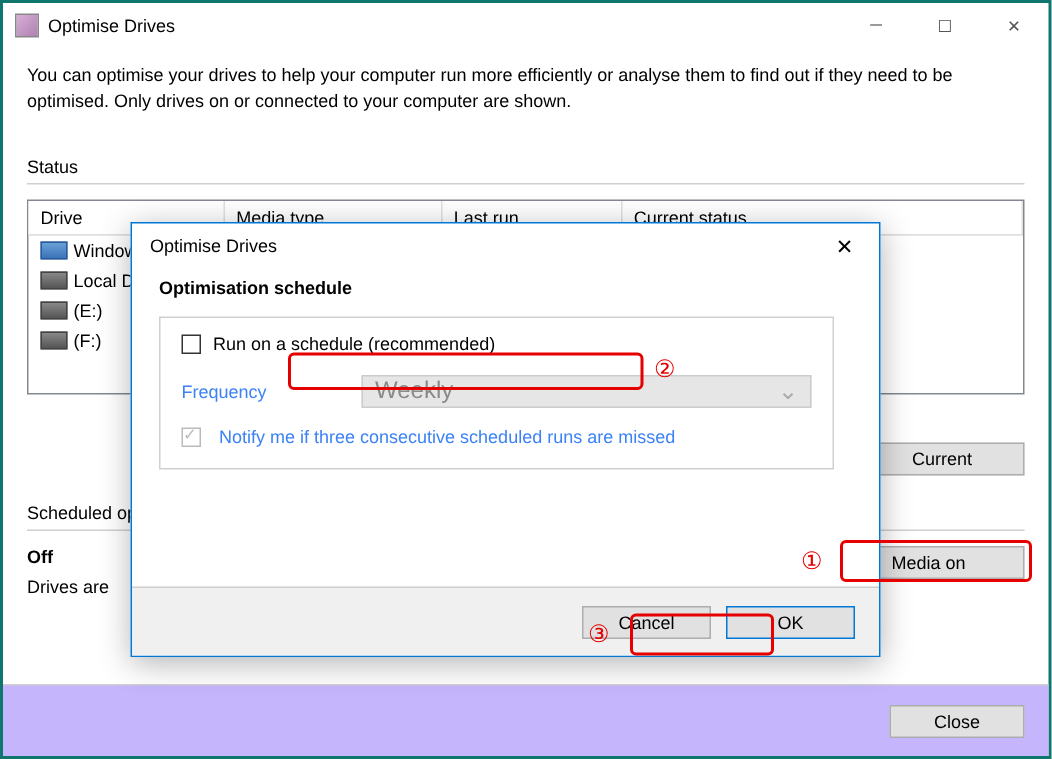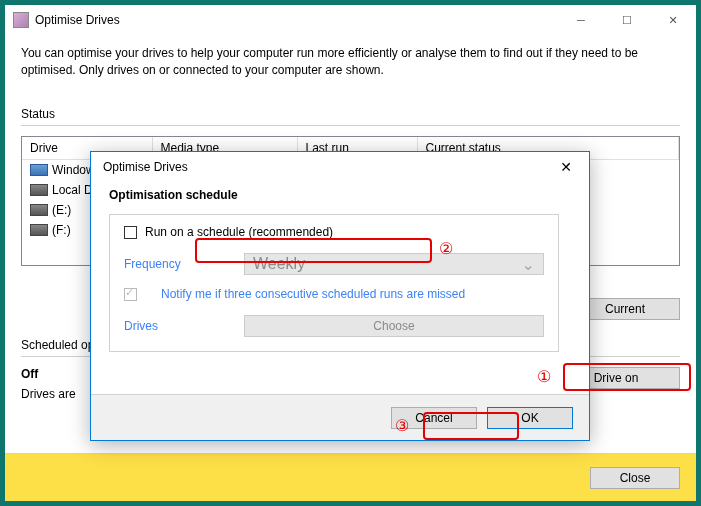--- a/index.html
+++ b/index.html
@@ -1,17 +1,17 @@
 <!DOCTYPE html>
 <html><head>
 <meta charset="utf-8">
 <style>
   * { box-sizing: border-box; font-family: "Segoe UI", Tahoma, sans-serif; }
   body { margin: 0; padding: 0; background: #fff; font-size: 12px; color: #000; }
-  .window { width: 701px; height: 506px; border: 5px solid #0f766e; position: relative; background: #fff; }
+  .window { width: 701px; height: 506px; border: 2px solid #0f766e; position: relative; background: #fff; }
   
   
   .titlebar { height: 30px; display: flex; align-items: center; padding-left: 8px; }
   .titlebar .app-icon { width: 16px; height: 16px; margin-right: 6px; background: linear-gradient(135deg,#d7b0d7,#b080b0); border: 1px solid #888; }
   .titlebar .title { flex: 1; font-size: 12px; }
   .titlebar .win-btn { width: 46px; height: 30px; display: flex; align-items: center; justify-content: center; color: #555; font-size: 11px; }
   
   .content { padding: 10px 16px 0 16px; }
   .intro { font-size: 12px; line-height: 1.4; margin-bottom: 28px; }
   
@@ -28,40 +28,40 @@
   
   .action-row { display: flex; justify-content: flex-end; gap: 8px; margin-top: 32px; }
   .btn { width: 110px; height: 22px; background: #e1e1e1; border: 1px solid #adadad; font-size: 12px; display: flex; align-items: center; justify-content: center; }
   
   .sched-label { font-size: 12px; margin-top: 18px; margin-bottom: 4px; }
   .sched-body { display: flex; align-items: flex-start; gap: 30px; margin-top: 10px; }
   .sched-left { flex: 1; }
   .sched-title { font-weight: bold; font-size: 12px; }
   .sched-desc { font-size: 12px; margin-top: 6px; }
   
-  .bottom-bar { position: absolute; bottom: 0; left: 0; right: 0; height: 48px; background: #fde047; border-top: 1px solid #d0d0d0; display: flex; justify-content: flex-end; align-items: center; padding-right: 16px; }
+  .bottom-bar { position: absolute; bottom: 0; left: 0; right: 0; height: 48px; background: #c4b5fd; border-top: 1px solid #d0d0d0; display: flex; justify-content: flex-end; align-items: center; padding-right: 16px; }
   
   
   .dialog { position: absolute; left: 85px; top: 146px; width: 500px; height: 290px; background: #fff; border: 1px solid #0078d7; box-shadow: 0 4px 20px rgba(0,0,0,0.3); }
   .dialog .d-titlebar { height: 30px; display: flex; align-items: center; padding: 0 8px 0 12px; }
   .dialog .d-title { flex: 1; font-size: 12px; }
   .d-close { width: 30px; height: 30px; display: flex; align-items: center; justify-content: center; font-size: 14px; }
   .d-content { padding: 6px 30px 0 18px; }
   .d-heading { font-weight: bold; font-size: 12px; margin-bottom: 12px; }
   .d-group { border: 1px solid #d0d0d0; padding: 10px 14px 14px 14px; }
   .chk-row { display: flex; align-items: center; gap: 8px; }
   .chk { width: 13px; height: 13px; border: 1px solid #333; background: #fff; display: inline-block; }
   .chk.disabled { border-color: #bbb; position: relative; }
   .chk.disabled::after { content: "✓"; position: absolute; top: -3px; left: 0; font-size: 11px; color: #bbb; }
   .field-row { display: flex; align-items: center; margin-top: 14px; }
   .field-label { width: 120px; font-size: 12px; color: #000; }
   .field-label.disabled, .chk-text.disabled { color: #3b82f6; }
   .combo { flex: 1; height: 22px; background: #e6e6e6; border: 1px solid #ccc; display: flex; align-items: center; padding: 0 8px; color: #8a8a8a; font-size: 16px; justify-content: space-between; }
   .combo .chev { color: #aaa; }
-  .sub-chk { margin-left: 0; margin-top: 12px; display: flex; align-items: center; gap: 24px; }
+  .sub-chk { margin-left: 0; margin-top: 12px; display: flex; align-items: center; gap: 12px; }
   .choose-btn { flex: 1; height: 22px; background: #e6e6e6; border: 1px solid #ccc; color: #8a8a8a; font-size: 12px; display: flex; align-items: center; justify-content: center; }
   .d-bottom { position: absolute; bottom: 0; left: 0; right: 0; height: 46px; background: #f0f0f0; border-top: 1px solid #d0d0d0; display: flex; justify-content: flex-end; align-items: center; gap: 10px; padding-right: 16px; }
   .d-btn { width: 86px; height: 22px; background: #e1e1e1; border: 1px solid #adadad; font-size: 12px; display: flex; align-items: center; justify-content: center; }
   .d-btn.default { border: 1px solid #0078d7; }
   
   
   .anno-box { position: absolute; border: 2px solid #e60000; border-radius: 4px; pointer-events: none; }
   .anno-num { position: absolute; color: #e60000; font-size: 16px; font-family: serif; pointer-events: none; }
   
   .turn-on-box { left: 558px; top: 358px; width: 128px; height: 28px; }
@@ -139,21 +139,21 @@
       <div class="btn">Current</div>
     </div>
 
     <div class="sched-label">Scheduled op</div>
     <div class="hr-line"></div>
     <div class="sched-body">
       <div class="sched-left">
         <div class="sched-title">Off</div>
         <div class="sched-desc">Drives are</div>
       </div>
-      <div class="btn" style="width:128px">Drive on</div>
+      <div class="btn" style="width:128px">Media on</div>
     </div>
   </div>
 
   <div class="bottom-bar">
     <div class="btn" style="width:90px">Close</div>
   </div>
 
   <div class="dialog">
     <div class="d-titlebar">
       <div class="d-title">Optimise Drives</div>
@@ -170,24 +170,20 @@
           <div class="field-label disabled">Frequency</div>
           <div class="combo">
             <span>Weekly</span>
             <span class="chev">⌄</span>
           </div>
         </div>
         <div class="sub-chk">
           <span class="chk disabled"></span>
           <span class="chk-text disabled">Notify me if three consecutive scheduled runs are missed</span>
         </div>
-        <div class="field-row">
-          <div class="field-label disabled">Drives</div>
-          <div class="choose-btn">Choose</div>
-        </div>
       </div>
     </div>
     <div class="d-bottom">
       <div class="d-btn">Cancel</div>
       <div class="d-btn default">OK</div>
     </div>
   </div>
 
   <div class="anno-box turn-on-box"></div>
   <div class="anno-num turn-on-num">①</div>

